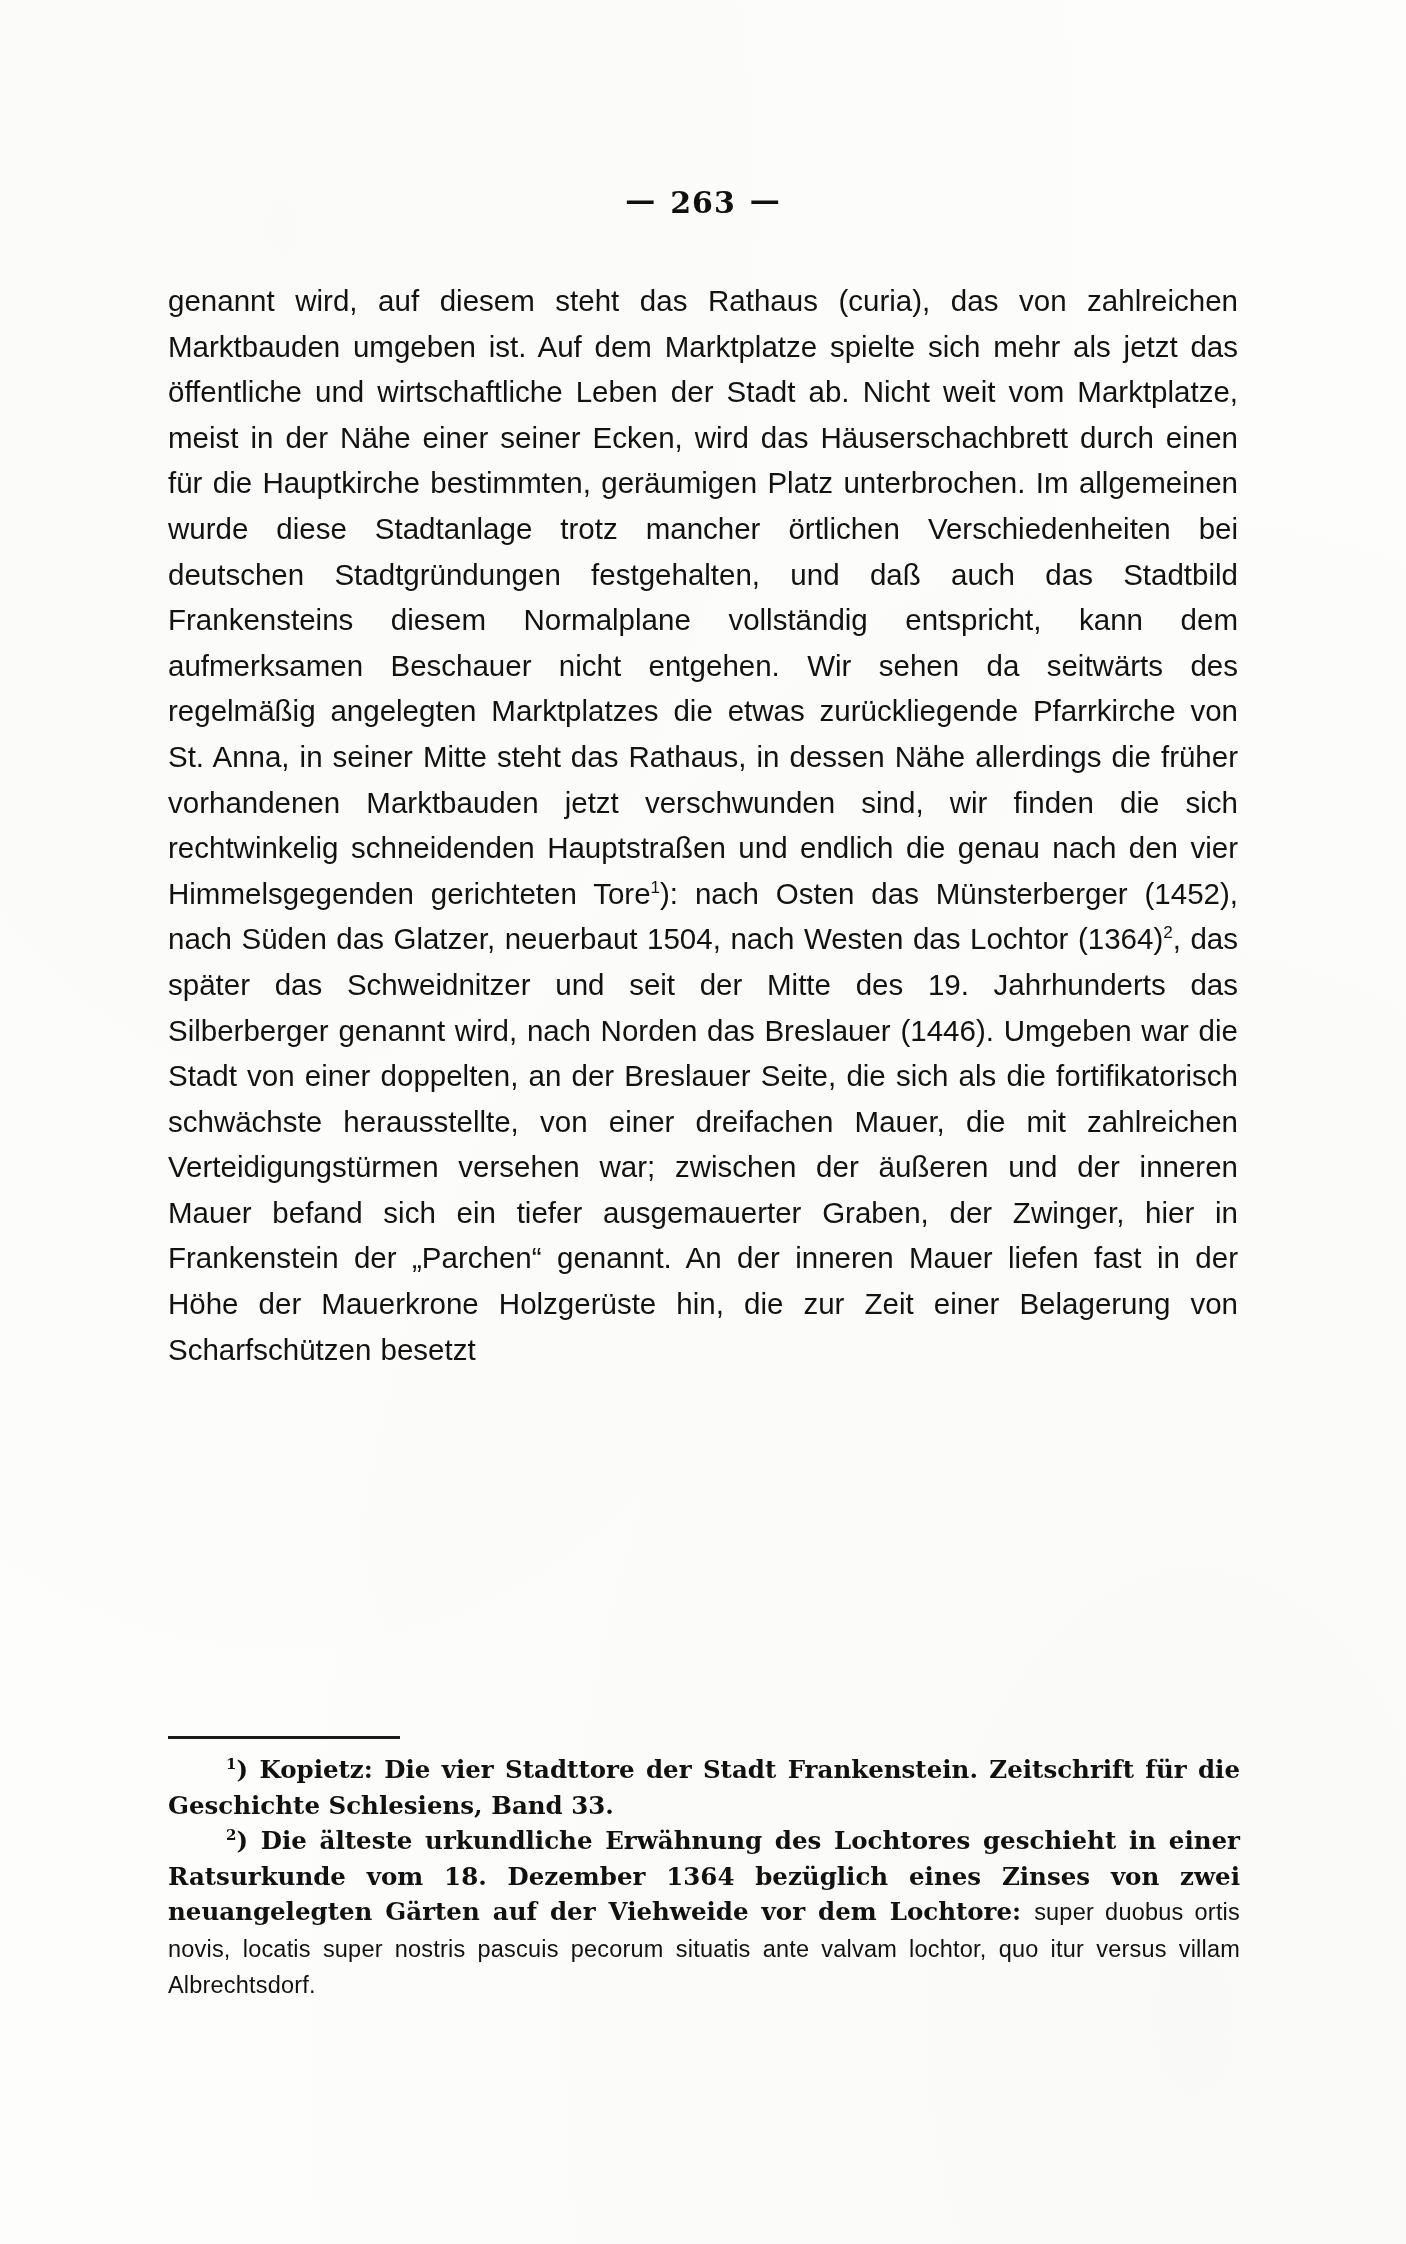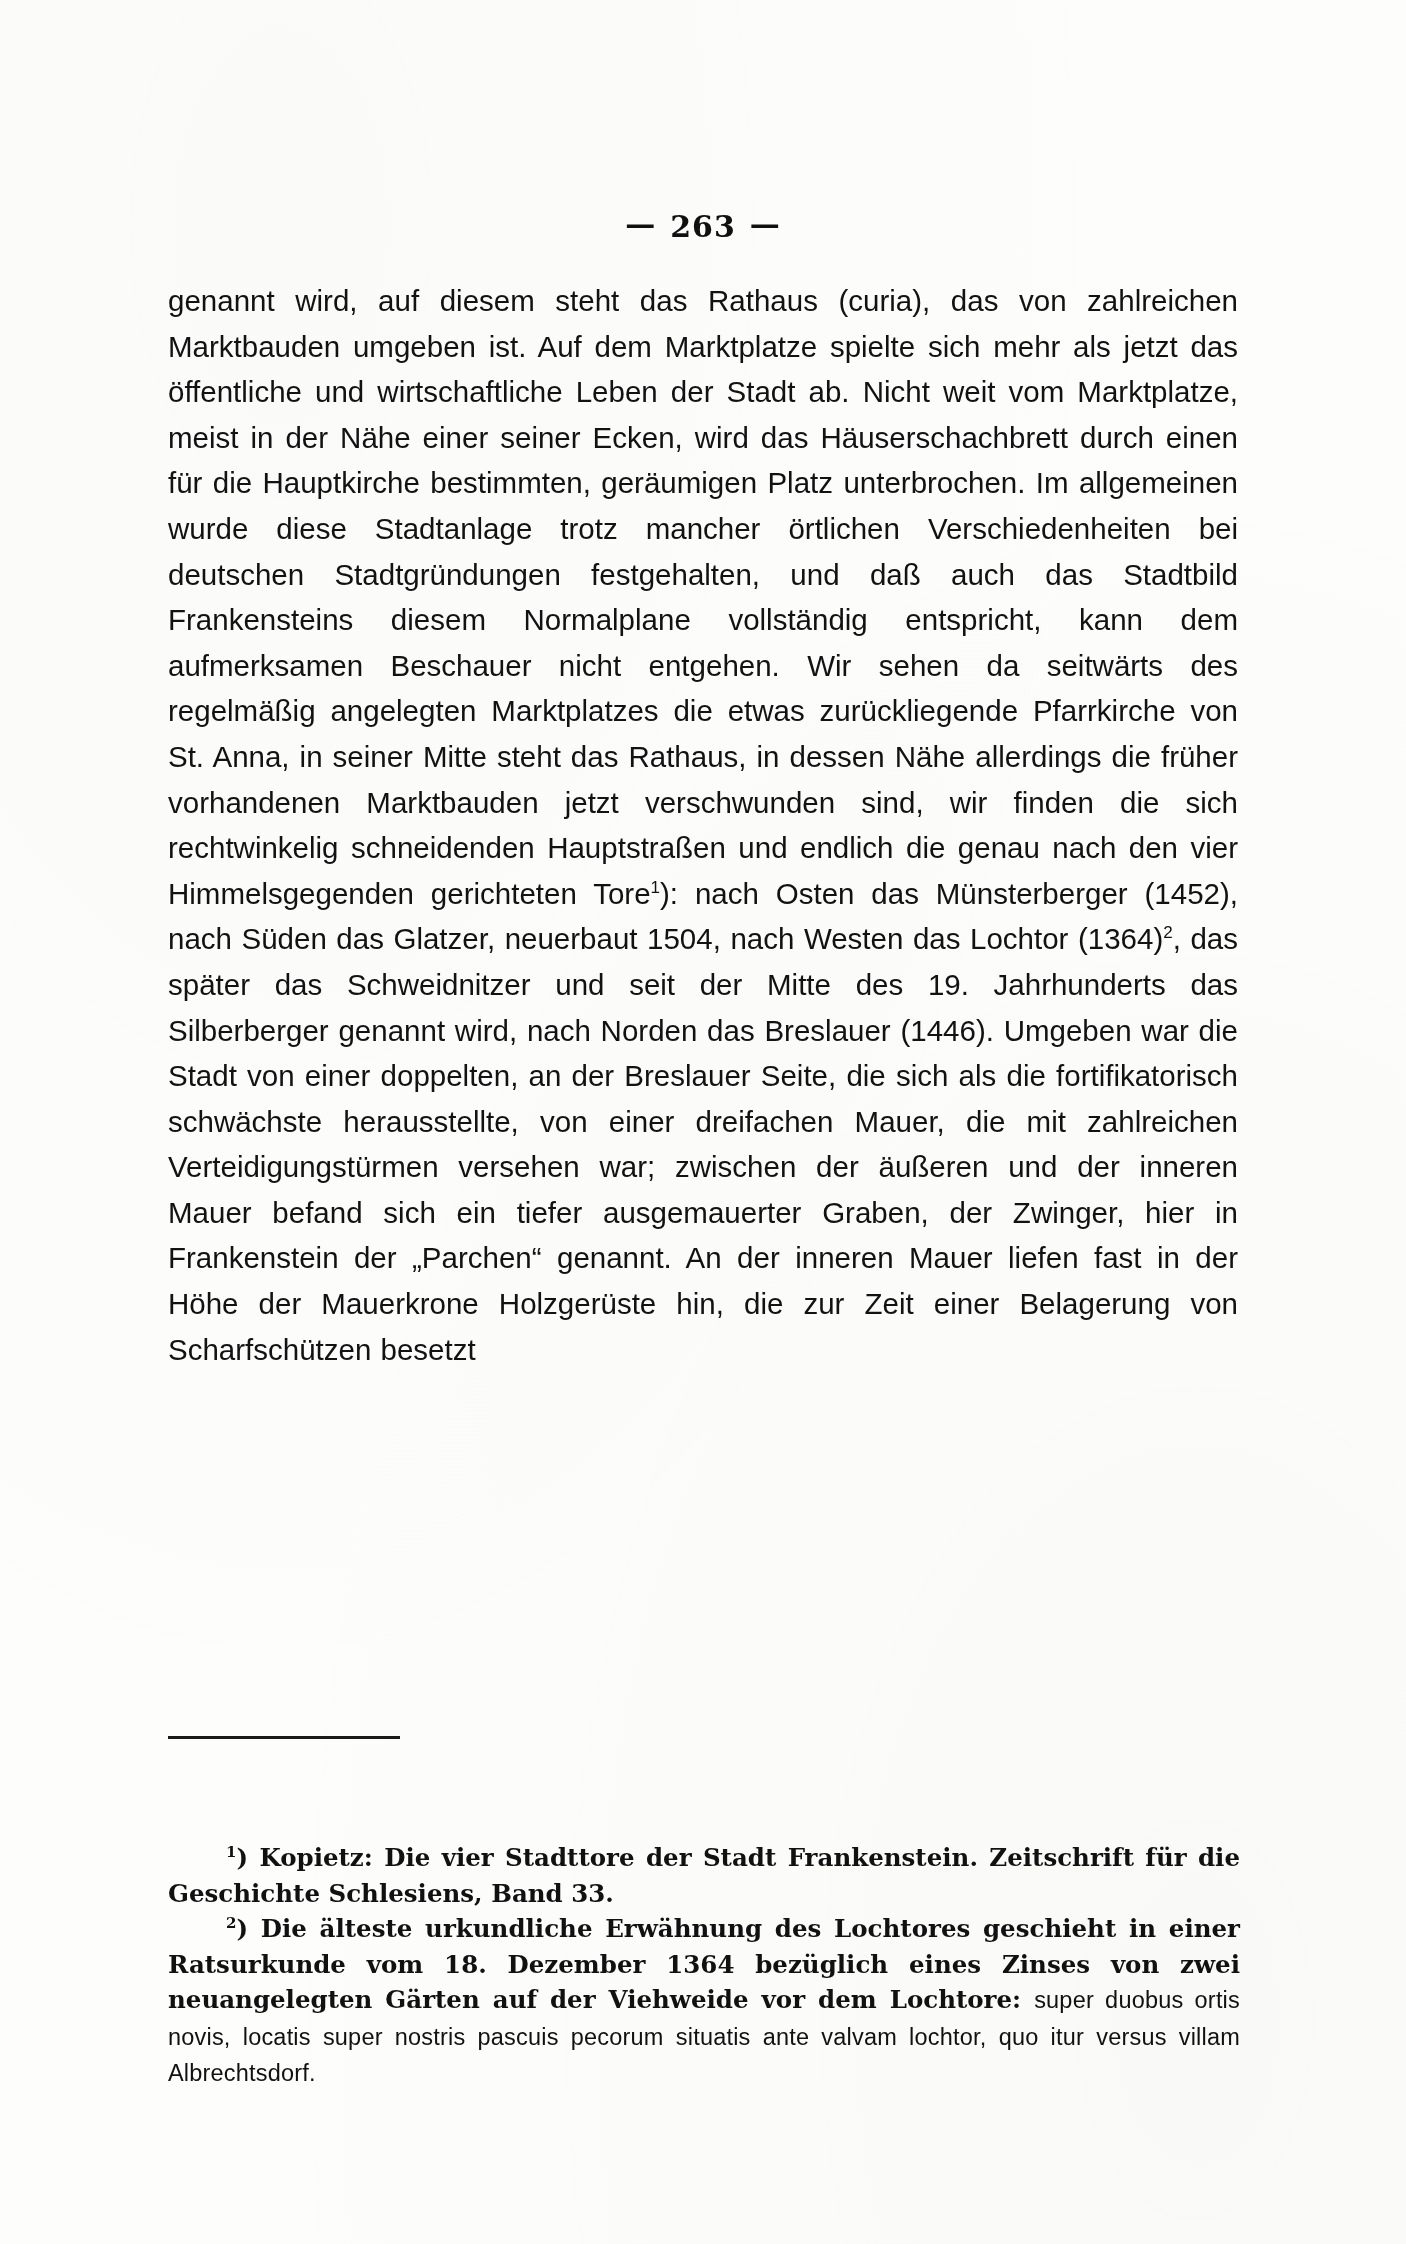--- a/index.html
+++ b/index.html
@@ -39,21 +39,20 @@
     position: absolute;
     top: 185px;
     left: 0;
     width: 1406px;
     text-align: center;
     font-family: "DejaVu Serif", serif;
     font-weight: 700;
     font-size: 30px;
     letter-spacing: 1px;
     color: #101010;
-    margin-top: 24px;
   }
   .page-number .dash {
     font-weight: 700;
     padding: 0 14px;
     position: relative;
     top: -3px;
   }
 
   .body-text {
     position: absolute;
@@ -86,21 +85,21 @@
     left: 168px;
     top: 1736px;
     width: 232px;
     height: 3px;
     background: #1a1a1a;
   }
 
   .footnotes {
     position: absolute;
     left: 168px;
-    top: 1840px;
+    top: 1752px;
     width: 1072px;
     font-family: "DejaVu Serif", serif;
     font-size: 24.5px;
     line-height: 35.5px;
     color: #111111;
     font-weight: 700;
   }
   .footnotes p {
     margin: 0;
     text-align: justify;

